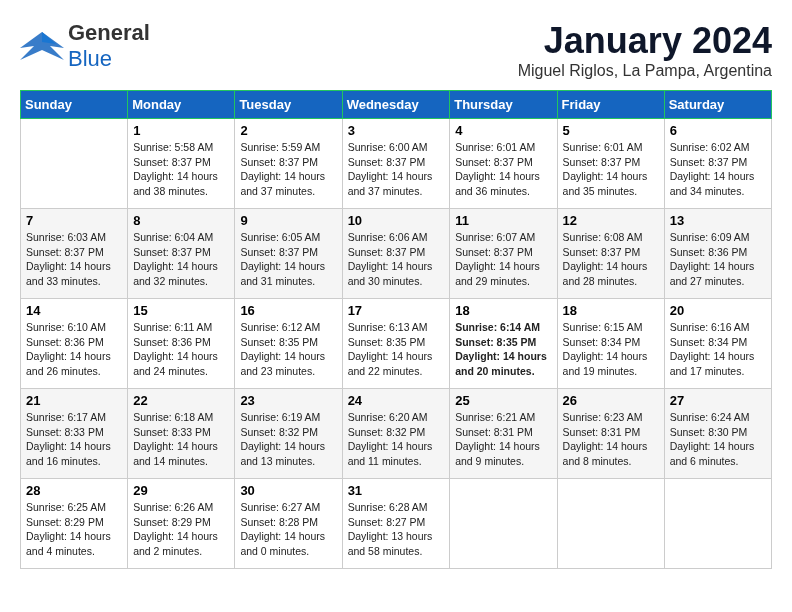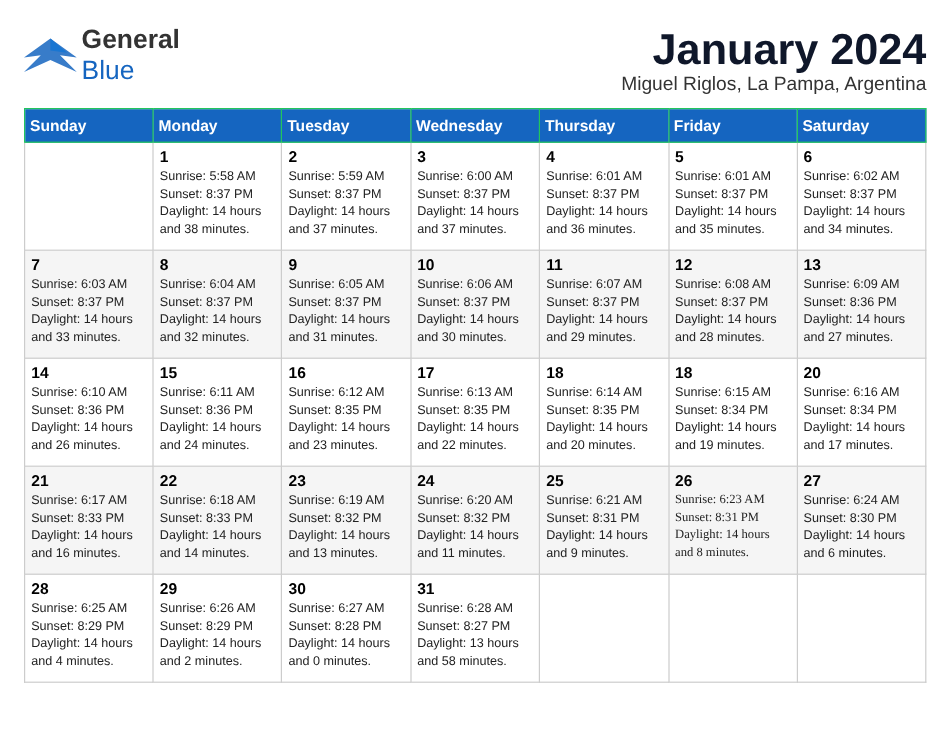--- a/index.html
+++ b/index.html
@@ -232,21 +232,21 @@
         </td>
         <td>
           <span class="day-num">17</span>
           <div class="day-info" style="white-space: pre-line;">Sunrise: 6:13 AM
 Sunset: 8:35 PM
 Daylight: 14 hours
 and 22 minutes.</div>
         </td>
         <td>
           <span class="day-num">18</span>
-          <div class="day-info" style="white-space: pre-line;">Sunrise: 6:14 AM
+          <div class="day-info" style="white-space: pre-line; font-weight: bold;">Sunrise: 6:14 AM
 Sunset: 8:35 PM
 Daylight: 14 hours
 and 20 minutes.</div>
         </td>
         <td>
           <span class="day-num">18</span>
           <div class="day-info" style="white-space: pre-line;">Sunrise: 6:15 AM
 Sunset: 8:34 PM
 Daylight: 14 hours
 and 19 minutes.</div>
@@ -290,21 +290,21 @@
         </td>
         <td>
           <span class="day-num">25</span>
           <div class="day-info" style="white-space: pre-line;">Sunrise: 6:21 AM
 Sunset: 8:31 PM
 Daylight: 14 hours
 and 9 minutes.</div>
         </td>
         <td>
           <span class="day-num">26</span>
-          <div class="day-info" style="white-space: pre-line; font-family: Liberation Serif, serif;">Sunrise: 6:23 AM
+          <div class="day-info" style="white-space: pre-line;">Sunrise: 6:23 AM
 Sunset: 8:31 PM
 Daylight: 14 hours
 and 8 minutes.</div>
         </td>
         <td>
           <span class="day-num">27</span>
           <div class="day-info" style="white-space: pre-line;">Sunrise: 6:24 AM
 Sunset: 8:30 PM
 Daylight: 14 hours
 and 6 minutes.</div>

